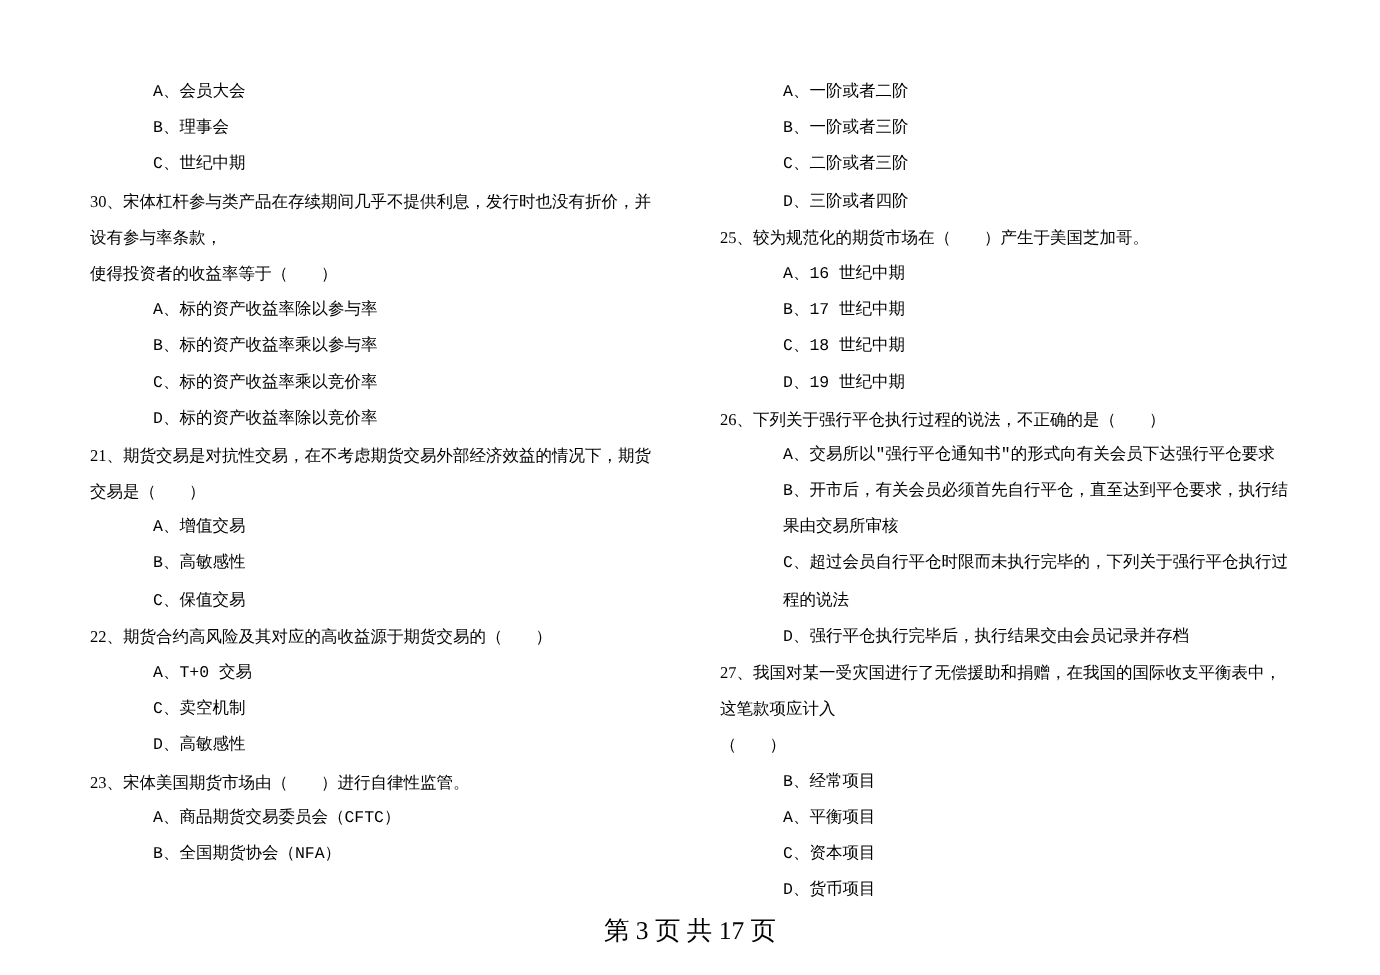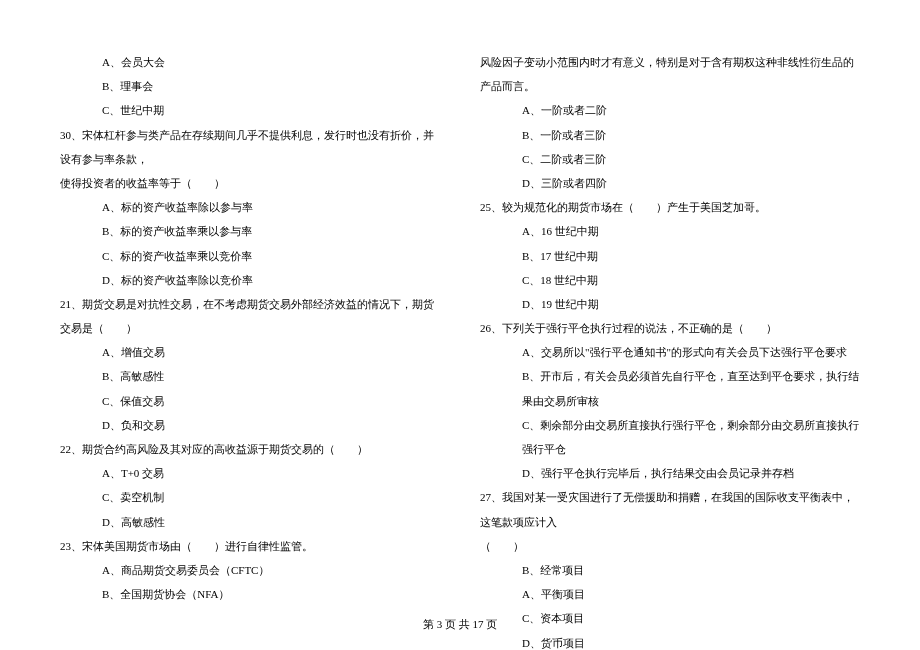--- a/index.html
+++ b/index.html
@@ -18,73 +18,71 @@
       gap: 40px;
     }
     .column {
       flex: 1;
       min-width: 0;
     }
     .line {
       line-height: 2.2;
       white-space: pre-wrap;
     }
-    .indent-2 { padding-left: 42px; }
+    .indent-2 { padding-left: 42px; font-family: Liberation Mono, monospace; }
     .q-line { padding-left: 0; }
     .footer {
       position: absolute;
       bottom: 18px;
       left: 0;
       right: 0;
       text-align: center;
-      font-size: 11px;
+      font-size: 17px;
     }
   </style>
 </head>
 <body>
 
 <div class="page">
   <div class="column" id="col-left">
       <div class="line indent-2">A、会员大会</div>
       <div class="line indent-2">B、理事会</div>
       <div class="line indent-2">C、世纪中期</div>
       <div class="line q-line">30、宋体杠杆参与类产品在存续期间几乎不提供利息，发行时也没有折价，并设有参与率条款，</div>
       <div class="line q-line">使得投资者的收益率等于（　　）</div>
       <div class="line indent-2">A、标的资产收益率除以参与率</div>
       <div class="line indent-2">B、标的资产收益率乘以参与率</div>
       <div class="line indent-2">C、标的资产收益率乘以竞价率</div>
       <div class="line indent-2">D、标的资产收益率除以竞价率</div>
       <div class="line q-line">21、期货交易是对抗性交易，在不考虑期货交易外部经济效益的情况下，期货交易是（　　）</div>
       <div class="line indent-2">A、增值交易</div>
       <div class="line indent-2">B、高敏感性</div>
       <div class="line indent-2">C、保值交易</div>
-      <div class="line indent-2">D、负和交易</div>
       <div class="line q-line">22、期货合约高风险及其对应的高收益源于期货交易的（　　）</div>
       <div class="line indent-2">A、T+0 交易</div>
       <div class="line indent-2">C、卖空机制</div>
       <div class="line indent-2">D、高敏感性</div>
       <div class="line q-line">23、宋体美国期货市场由（　　）进行自律性监管。</div>
       <div class="line indent-2">A、商品期货交易委员会（CFTC）</div>
       <div class="line indent-2">B、全国期货协会（NFA）</div>
     </div>
   <div class="column" id="col-right">
-      <div class="line q-line">风险因子变动小范围内时才有意义，特别是对于含有期权这种非线性衍生品的产品而言。</div>
       <div class="line indent-2">A、一阶或者二阶</div>
       <div class="line indent-2">B、一阶或者三阶</div>
       <div class="line indent-2">C、二阶或者三阶</div>
       <div class="line indent-2">D、三阶或者四阶</div>
       <div class="line q-line">25、较为规范化的期货市场在（　　）产生于美国芝加哥。</div>
       <div class="line indent-2">A、16 世纪中期</div>
       <div class="line indent-2">B、17 世纪中期</div>
       <div class="line indent-2">C、18 世纪中期</div>
       <div class="line indent-2">D、19 世纪中期</div>
       <div class="line q-line">26、下列关于强行平仓执行过程的说法，不正确的是（　　）</div>
       <div class="line indent-2">A、交易所以"强行平仓通知书"的形式向有关会员下达强行平仓要求</div>
       <div class="line indent-2">B、开市后，有关会员必须首先自行平仓，直至达到平仓要求，执行结果由交易所审核</div>
-      <div class="line indent-2">C、剩余部分由交易所直接执行强行平仓，剩余部分由交易所直接执行强行平仓</div>
+      <div class="line indent-2">C、超过会员自行平仓时限而未执行完毕的，下列关于强行平仓执行过程的说法</div>
       <div class="line indent-2">D、强行平仓执行完毕后，执行结果交由会员记录并存档</div>
       <div class="line q-line">27、我国对某一受灾国进行了无偿援助和捐赠，在我国的国际收支平衡表中，这笔款项应计入</div>
       <div class="line q-line">（　　）</div>
       <div class="line indent-2">B、经常项目</div>
       <div class="line indent-2">A、平衡项目</div>
       <div class="line indent-2">C、资本项目</div>
       <div class="line indent-2">D、货币项目</div>
     </div>
 </div>
 <div class="footer">第 3 页 共 17 页</div>

